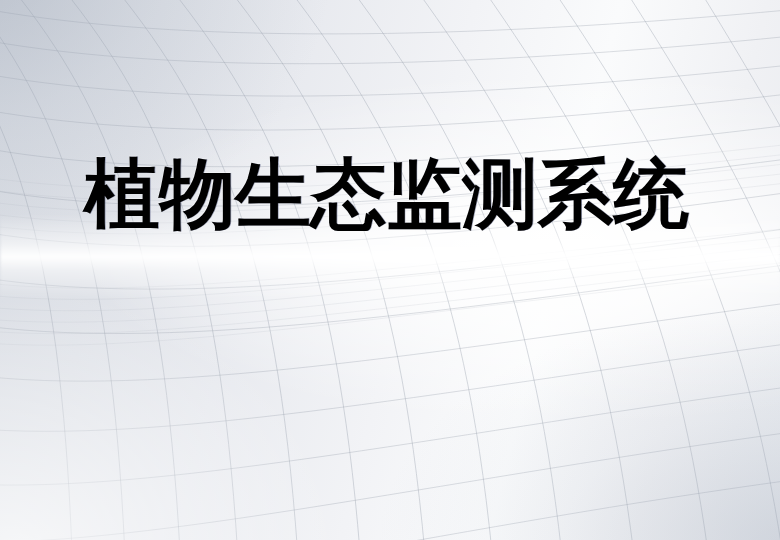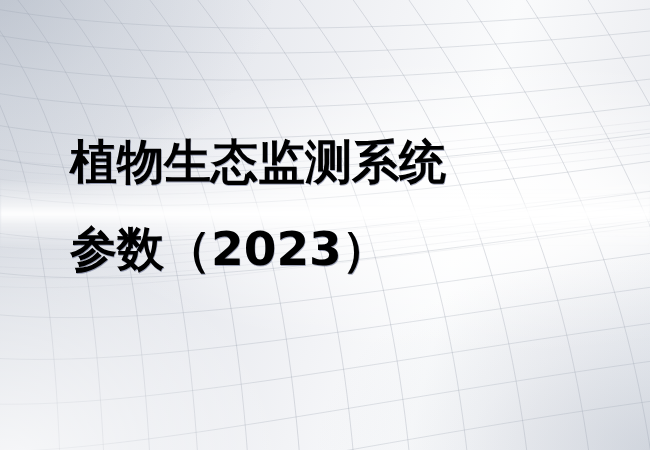--- a/index.html
+++ b/index.html
@@ -88,21 +88,21 @@
   
   .title-block {
     position: absolute;
     left: 70px;
     top: 118px;
     width: 540px;
   }
   .title-line {
     color: #000000;
     font-weight: bold;
-    font-size: 47px;
+    font-size: 63px;
     line-height: 87px;
     letter-spacing: 0px;
     white-space: nowrap;
     text-shadow:
       0.6px 0.6px 0px rgba(30,40,90,0.40),
       -0.4px -0.4px 0px rgba(255,255,255,0.35);
   }
 </style>
 </head>
 <body>
@@ -165,16 +165,15 @@
     </g>
   </svg>
 
   <div class="bg-corner-tl"></div>
   <div class="bg-corner-bl"></div>
   <div class="bg-corner-br"></div>
   <div class="bg-band"></div>
 
   <div class="title-block">
     <div class="title-line">植物生态监测系统</div>
-    <div class="title-line">参数（2023）</div>
   </div>
 
 </div>
 
 </body></html>

